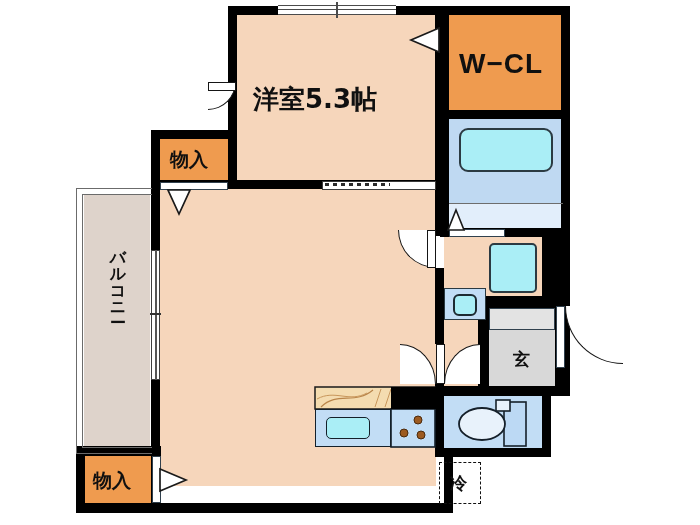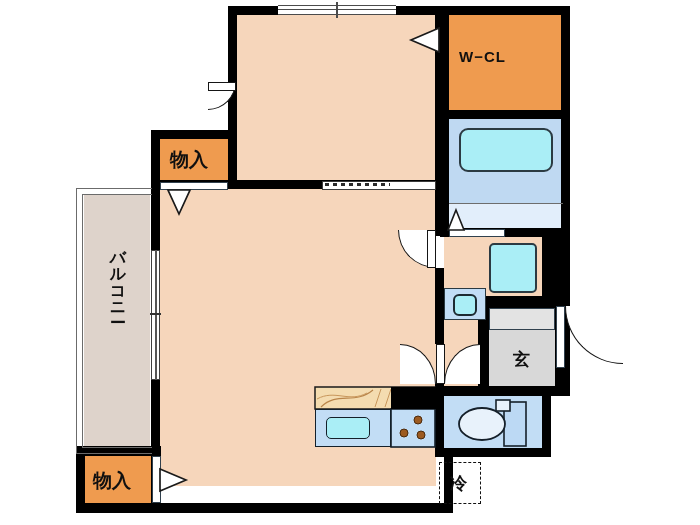--- a/index.html
+++ b/index.html
@@ -38,21 +38,21 @@
   .room-label {
     position:absolute;
     color:#101010;
     font-weight:700;
     white-space:nowrap;
     letter-spacing:0px;
   }
 
   .lbl-ldk   { font-size:30px; font-family:"DejaVu Sans", sans-serif; font-weight:700; }
   .lbl-yoshitsu { font-size:26px; font-family:"DejaVu Sans", sans-serif; font-weight:700; }
-  .lbl-wcl   { font-size:15px; font-family:"Liberation Sans", sans-serif; font-weight:700; letter-spacing:1px;}
+  .lbl-wcl   { font-size:28px; font-family:"Liberation Sans", sans-serif; font-weight:700; letter-spacing:1px;}
   .lbl-mono  { font-size:19px; font-family:"DejaVu Sans", sans-serif; font-weight:700; }
   .lbl-balcony { font-size:16px; font-family:"DejaVu Sans", sans-serif; font-weight:700; line-height:1.02; text-align:center;}
   .lbl-gen   { font-size:17px; font-family:"DejaVu Sans", sans-serif; font-weight:700; }
   .lbl-rei   { font-size:17px; font-family:"DejaVu Sans", sans-serif; font-weight:700; }
   .outline-thin { border:1.2px solid #30404d; box-sizing:border-box; }
 
   .dashbox { border:1.7px dashed #111; box-sizing:border-box; }
 
   
   .arc {
@@ -248,20 +248,21 @@
     <rect x="0" y="0" width="44" height="38" fill="#c2ddf5" stroke="#14202a" stroke-width="1.6"></rect>
     <circle cx="27" cy="11" r="4" fill="#9c5a20" stroke="#4b2a0d" stroke-width="1"></circle>
     <circle cx="13" cy="24" r="4" fill="#9c5a20" stroke="#4b2a0d" stroke-width="1"></circle>
     <circle cx="30" cy="26" r="4" fill="#9c5a20" stroke="#4b2a0d" stroke-width="1"></circle>
   </svg>
 
   <div class="abs wall" style="left:391px; top:387px; width:45px; height:22px;"></div>
 
   <div class="abs dashbox" style="left:439px; top:462px; width:42px; height:42px;"></div>
 
+  <div class="room-label lbl-yoshitsu" style="left:253px; top:82px;">洋室5.3帖</div>
 
 
   <div class="room-label lbl-wcl" style="left:459px; top:48px;">W−CL</div>
 
   <div class="room-label lbl-mono" style="left:170px; top:147px;">物入</div>
 
   <div class="room-label lbl-mono" style="left:93px; top:468px;">物入</div>
 
   <div class="room-label lbl-gen" style="left:513px; top:348px;">玄</div>
 

